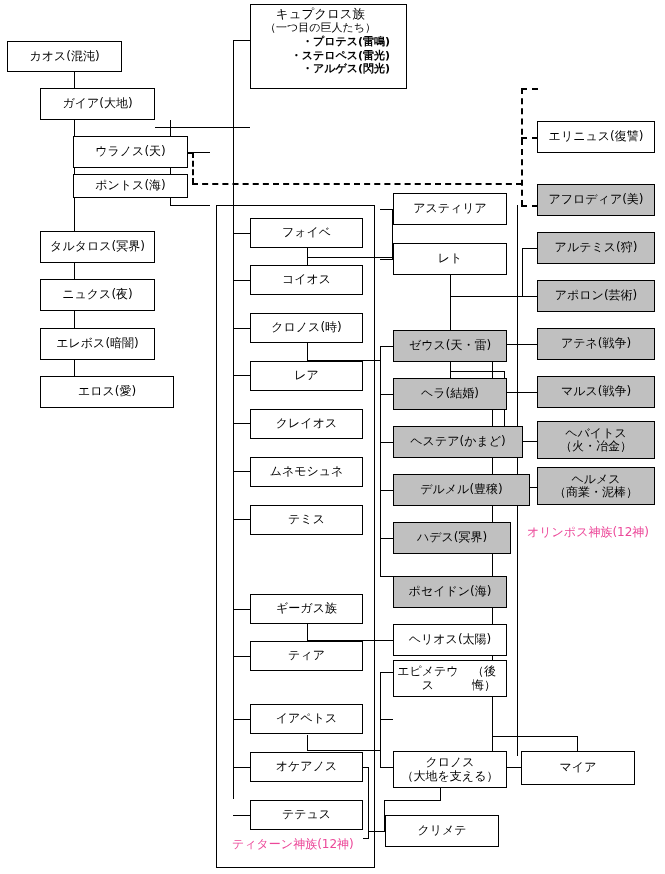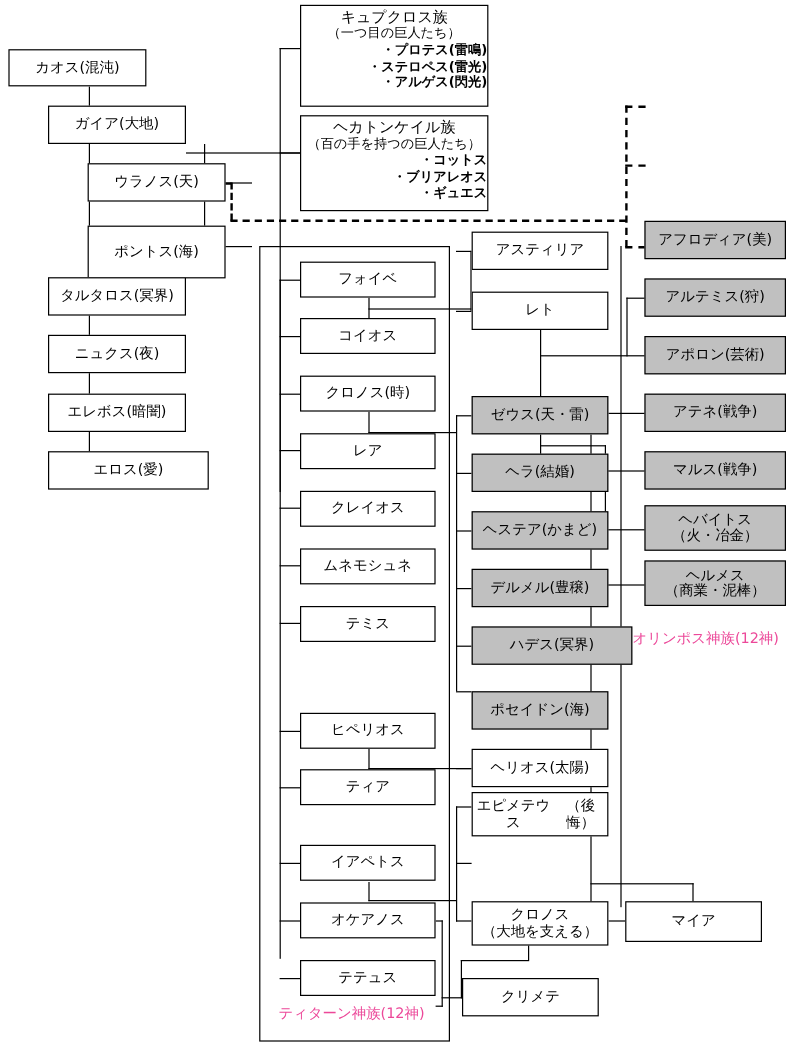--- a/index.html
+++ b/index.html
@@ -3,21 +3,21 @@
 <meta charset="utf-8">
 <style>
   html,body{margin:0;padding:0;background:#ffffff;}
   body{font-family:"DejaVu Sans","Liberation Sans",sans-serif;}
   #stage{position:relative;width:665px;height:874px;background:#fff;overflow:hidden;}
   .node{position:absolute;box-sizing:border-box;border:1px solid #000;background:#fff;
         display:flex;align-items:center;justify-content:center;text-align:center;
         font-size:12px;color:#000;line-height:1.15;}
   .node.gray{background:#c0c0c0;}
   .node.two{line-height:1.12;font-size:12px;}
-  .node.listbox{display:block;padding:2px 0 0 0;}
+  .node.listbox{display:block;padding:2px 16px 0 0;}
   .listbox .t1{display:block;text-align:center;font-size:12.5px;}
   .listbox .t2{display:block;text-align:center;font-size:11px;margin-top:1px;}
   .listbox .li{display:block;text-align:right;font-size:11px;padding-left:5px;margin-top:1px;font-weight:bold;}
   .caption{position:absolute;font-size:12px;color:#ec4899;white-space:nowrap;}
   .grp{position:absolute;box-sizing:border-box;border:1px solid #000;background:transparent;}
   .ln{position:absolute;background:#000;}
   .h{height:1px;}
   .v{width:1px;}
   .dh{position:absolute;height:0;border-top:2px dashed #000;}
   .dv{position:absolute;width:0;border-left:2px dashed #000;}
@@ -125,21 +125,21 @@
 
   <div class="node" style="left:7px;top:41px;width:115px;height:31px;">
       <span>カオス(混沌)</span>
     </div>
   <div class="node" style="left:40px;top:88px;width:115px;height:32px;">
       <span>ガイア(大地)</span>
     </div>
   <div class="node" style="left:73px;top:136px;width:115px;height:32px;">
       <span>ウラノス(天)</span>
     </div>
-  <div class="node" style="left:73px;top:188px;width:115px;height:44px;">
+  <div class="node" style="left:73px;top:174px;width:115px;height:24px;">
       <span>ポントス(海)</span>
     </div>
   <div class="node" style="left:40px;top:231px;width:115px;height:32px;">
       <span>タルタロス(冥界)</span>
     </div>
   <div class="node" style="left:40px;top:279px;width:115px;height:32px;">
       <span>ニュクス(夜)</span>
     </div>
   <div class="node" style="left:40px;top:328px;width:115px;height:32px;">
       <span>エレボス(暗闇)</span>
@@ -149,28 +149,24 @@
     </div>
 
   <div class="node listbox" style="left:250px;top:4px;width:157px;height:85px;">
     <span class="t1">キュプクロス族</span>
     <span class="t2">（一つ目の巨人たち）</span>
     <span class="li">・プロテス(雷鳴)</span>
     <span class="li">・ステロペス(雷光)</span>
     <span class="li">・アルゲス(閃光)</span>
   </div>
 
-  <div class="node listbox" style="left:250px;top:96px;width:157px;height:80px;">
-    <span class="t1">ヘカトンケイル族</span>
-    <span class="t2">（百の手を持つの巨人たち）</span>
-    <span class="li">・コットス</span>
-    <span class="li">・ブリアレオス</span>
-    <span class="li">・ギュエス</span>
-  </div>
-
+
+  <div class="node" style="left:537px;top:121px;width:118px;height:32px;">
+      <span>エリニュス(復讐)</span>
+    </div>
 
   <div class="node" style="left:250px;top:218px;width:113px;height:30px;">
       <span>フォイベ</span>
     </div>
   <div class="node" style="left:250px;top:265px;width:113px;height:30px;">
       <span>コイオス</span>
     </div>
   <div class="node" style="left:250px;top:313px;width:113px;height:30px;">
       <span>クロノス(時)</span>
     </div>
@@ -180,21 +176,21 @@
   <div class="node" style="left:250px;top:409px;width:113px;height:30px;">
       <span>クレイオス</span>
     </div>
   <div class="node" style="left:250px;top:457px;width:113px;height:30px;">
       <span>ムネモシュネ</span>
     </div>
   <div class="node" style="left:250px;top:505px;width:113px;height:30px;">
       <span>テミス</span>
     </div>
   <div class="node" style="left:250px;top:594px;width:113px;height:30px;">
-      <span>ヒペリオス</span>
+      <span>ギーガス族</span>
     </div>
   <div class="node" style="left:250px;top:641px;width:113px;height:30px;">
       <span>ティア</span>
     </div>
   <div class="node" style="left:250px;top:704px;width:113px;height:30px;">
       <span>イアペトス</span>
     </div>
   <div class="node" style="left:250px;top:752px;width:113px;height:30px;">
       <span>オケアノス</span>
     </div>
@@ -209,27 +205,27 @@
     </div>
   <div class="node" style="left:393px;top:243px;width:114px;height:32px;">
       <span>レト</span>
     </div>
   <div class="node gray" style="left:393px;top:330px;width:114px;height:32px;">
       <span>ゼウス(天・雷)</span>
     </div>
   <div class="node gray" style="left:393px;top:378px;width:114px;height:32px;">
       <span>ヘラ(結婚)</span>
     </div>
-  <div class="node gray" style="left:393px;top:426px;width:114px;height:32px;align-items:center;">
+  <div class="node gray" style="left:393px;top:426px;width:130px;height:32px;align-items:center;">
       <span>ヘステア(かまど)</span>
     </div>
-  <div class="node gray" style="left:393px;top:474px;width:114px;height:32px;">
+  <div class="node gray" style="left:393px;top:474px;width:137px;height:32px;">
       <span>デルメル(豊穣)</span>
     </div>
-  <div class="node gray" style="left:393px;top:522px;width:134px;height:32px;">
+  <div class="node gray" style="left:393px;top:522px;width:118px;height:32px;">
       <span>ハデス(冥界)</span>
     </div>
   <div class="node gray" style="left:393px;top:576px;width:114px;height:32px;">
       <span>ポセイドン(海)</span>
     </div>
   <div class="node" style="left:393px;top:624px;width:114px;height:32px;">
       <span>ヘリオス(太陽)</span>
     </div>
 
   <div class="node two" style="left:393px;top:660px;width:114px;height:37px;">

